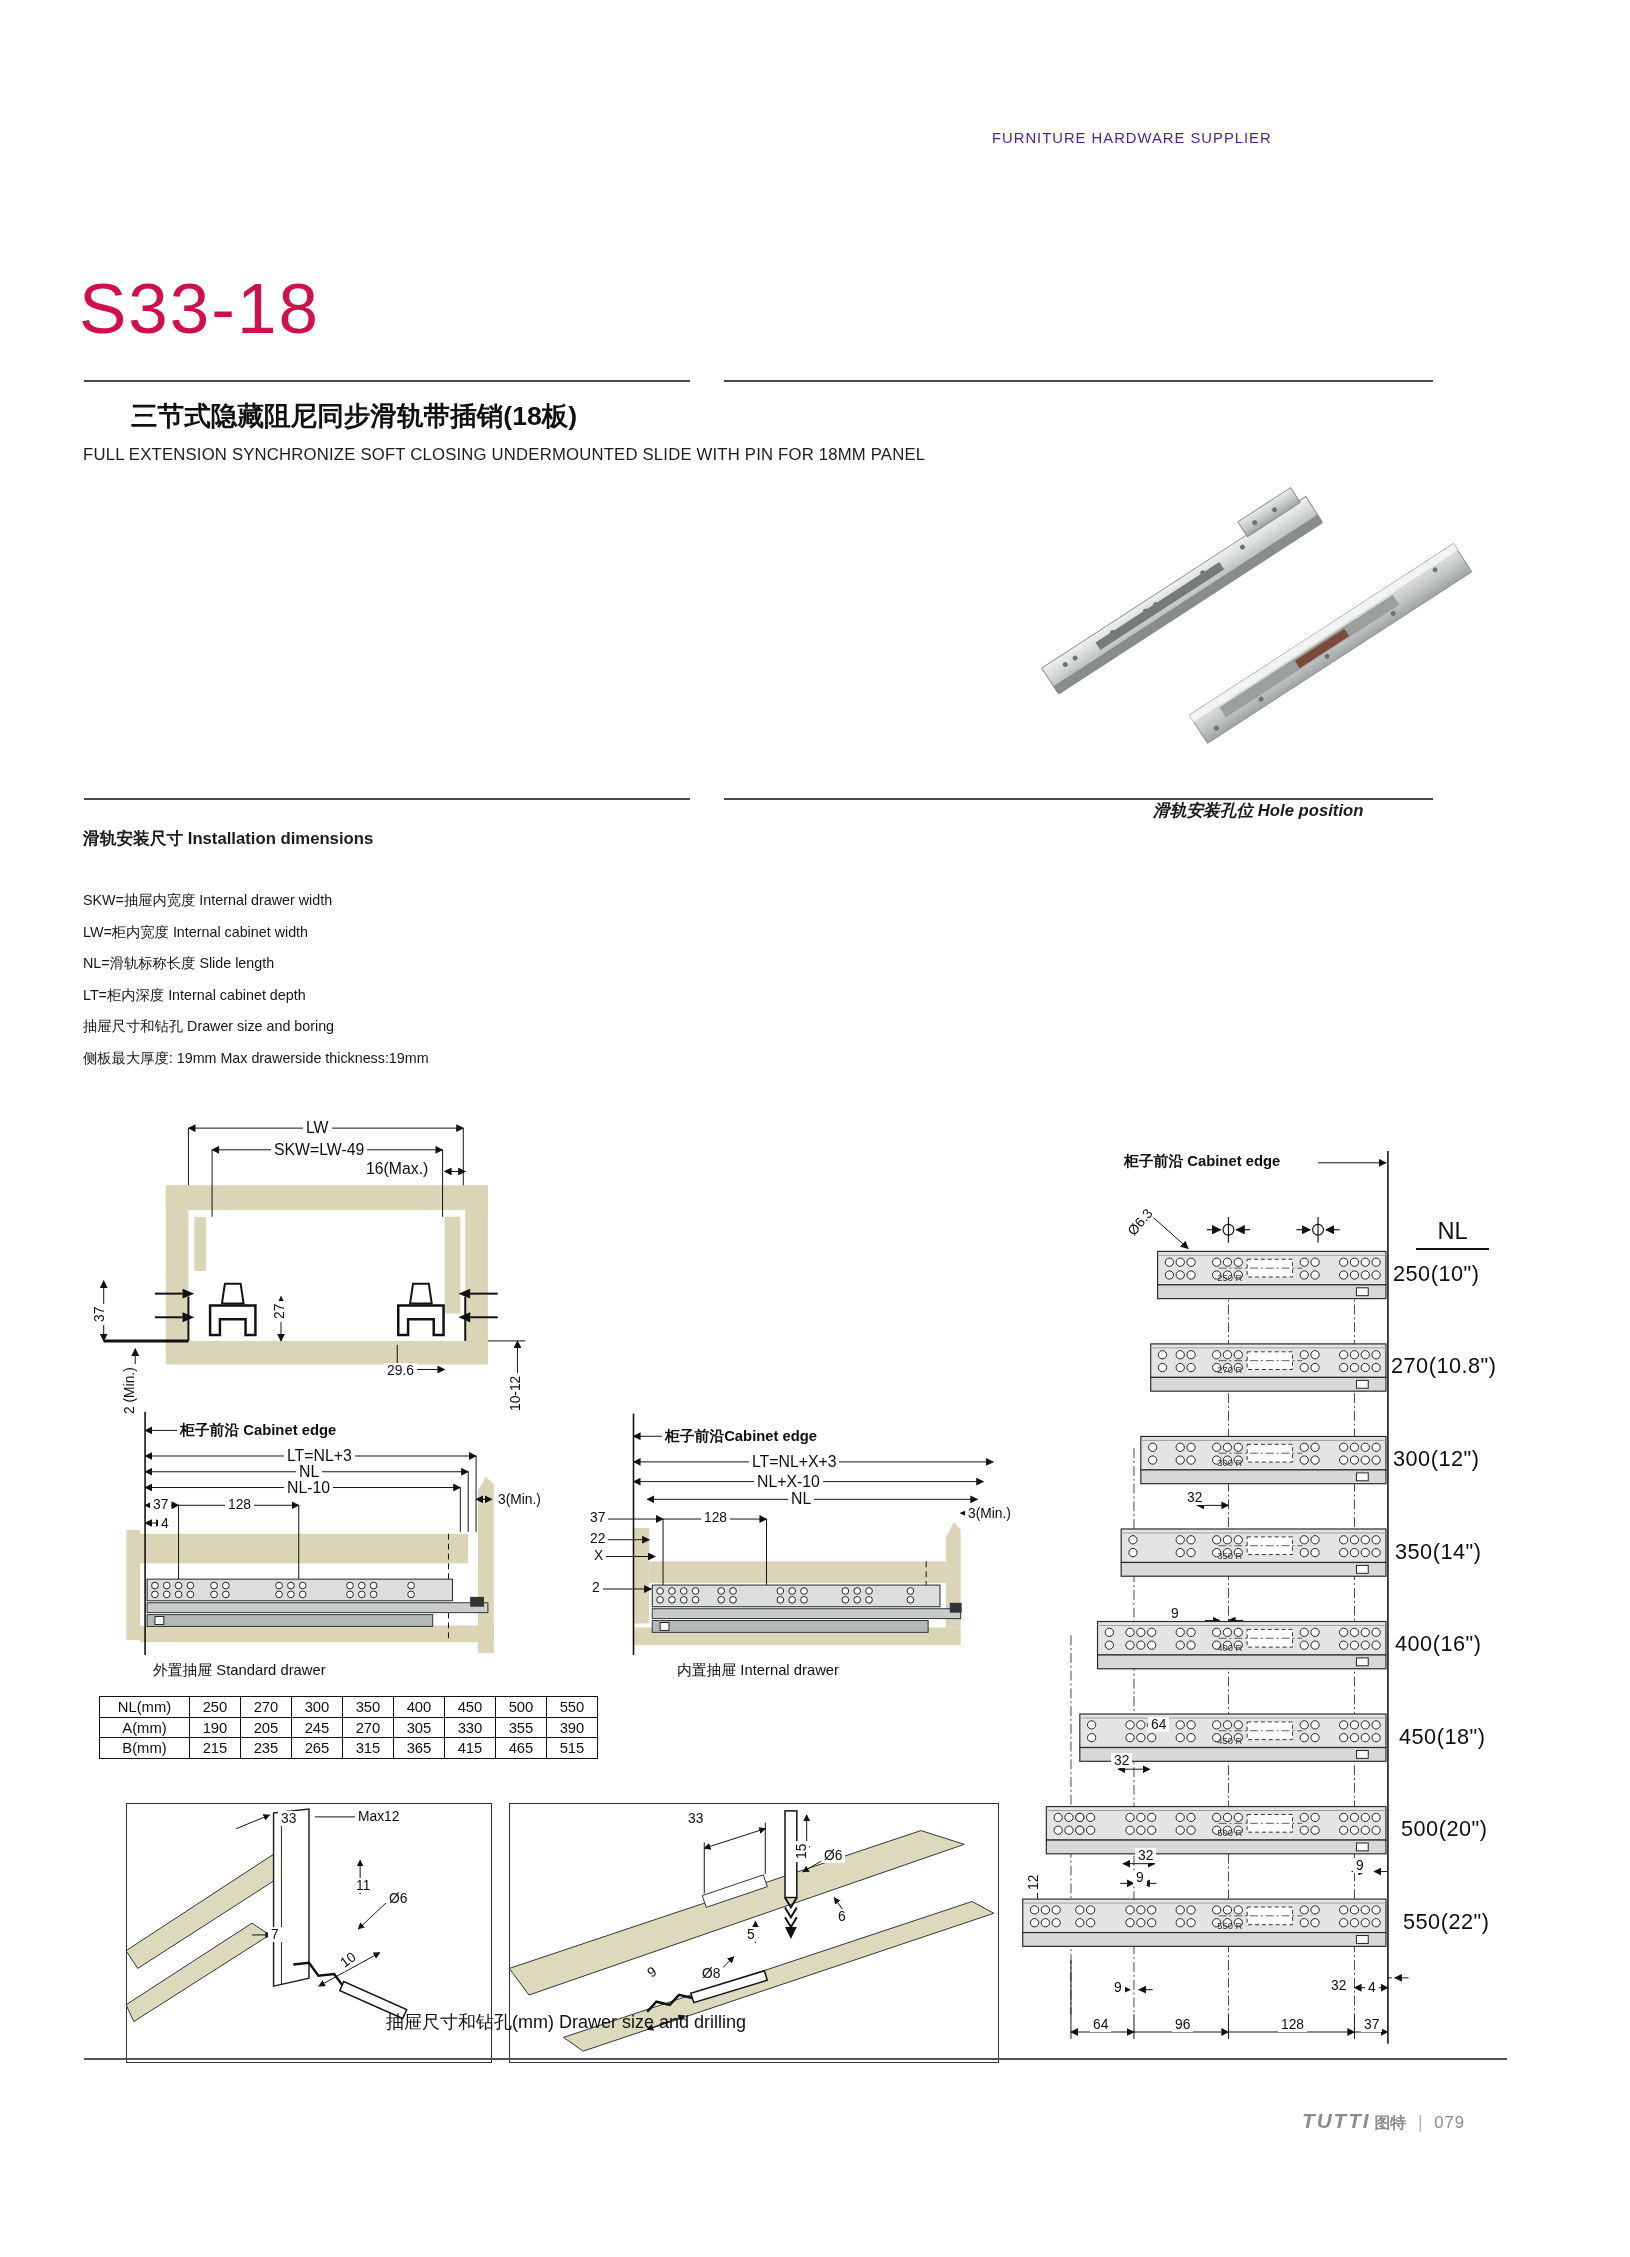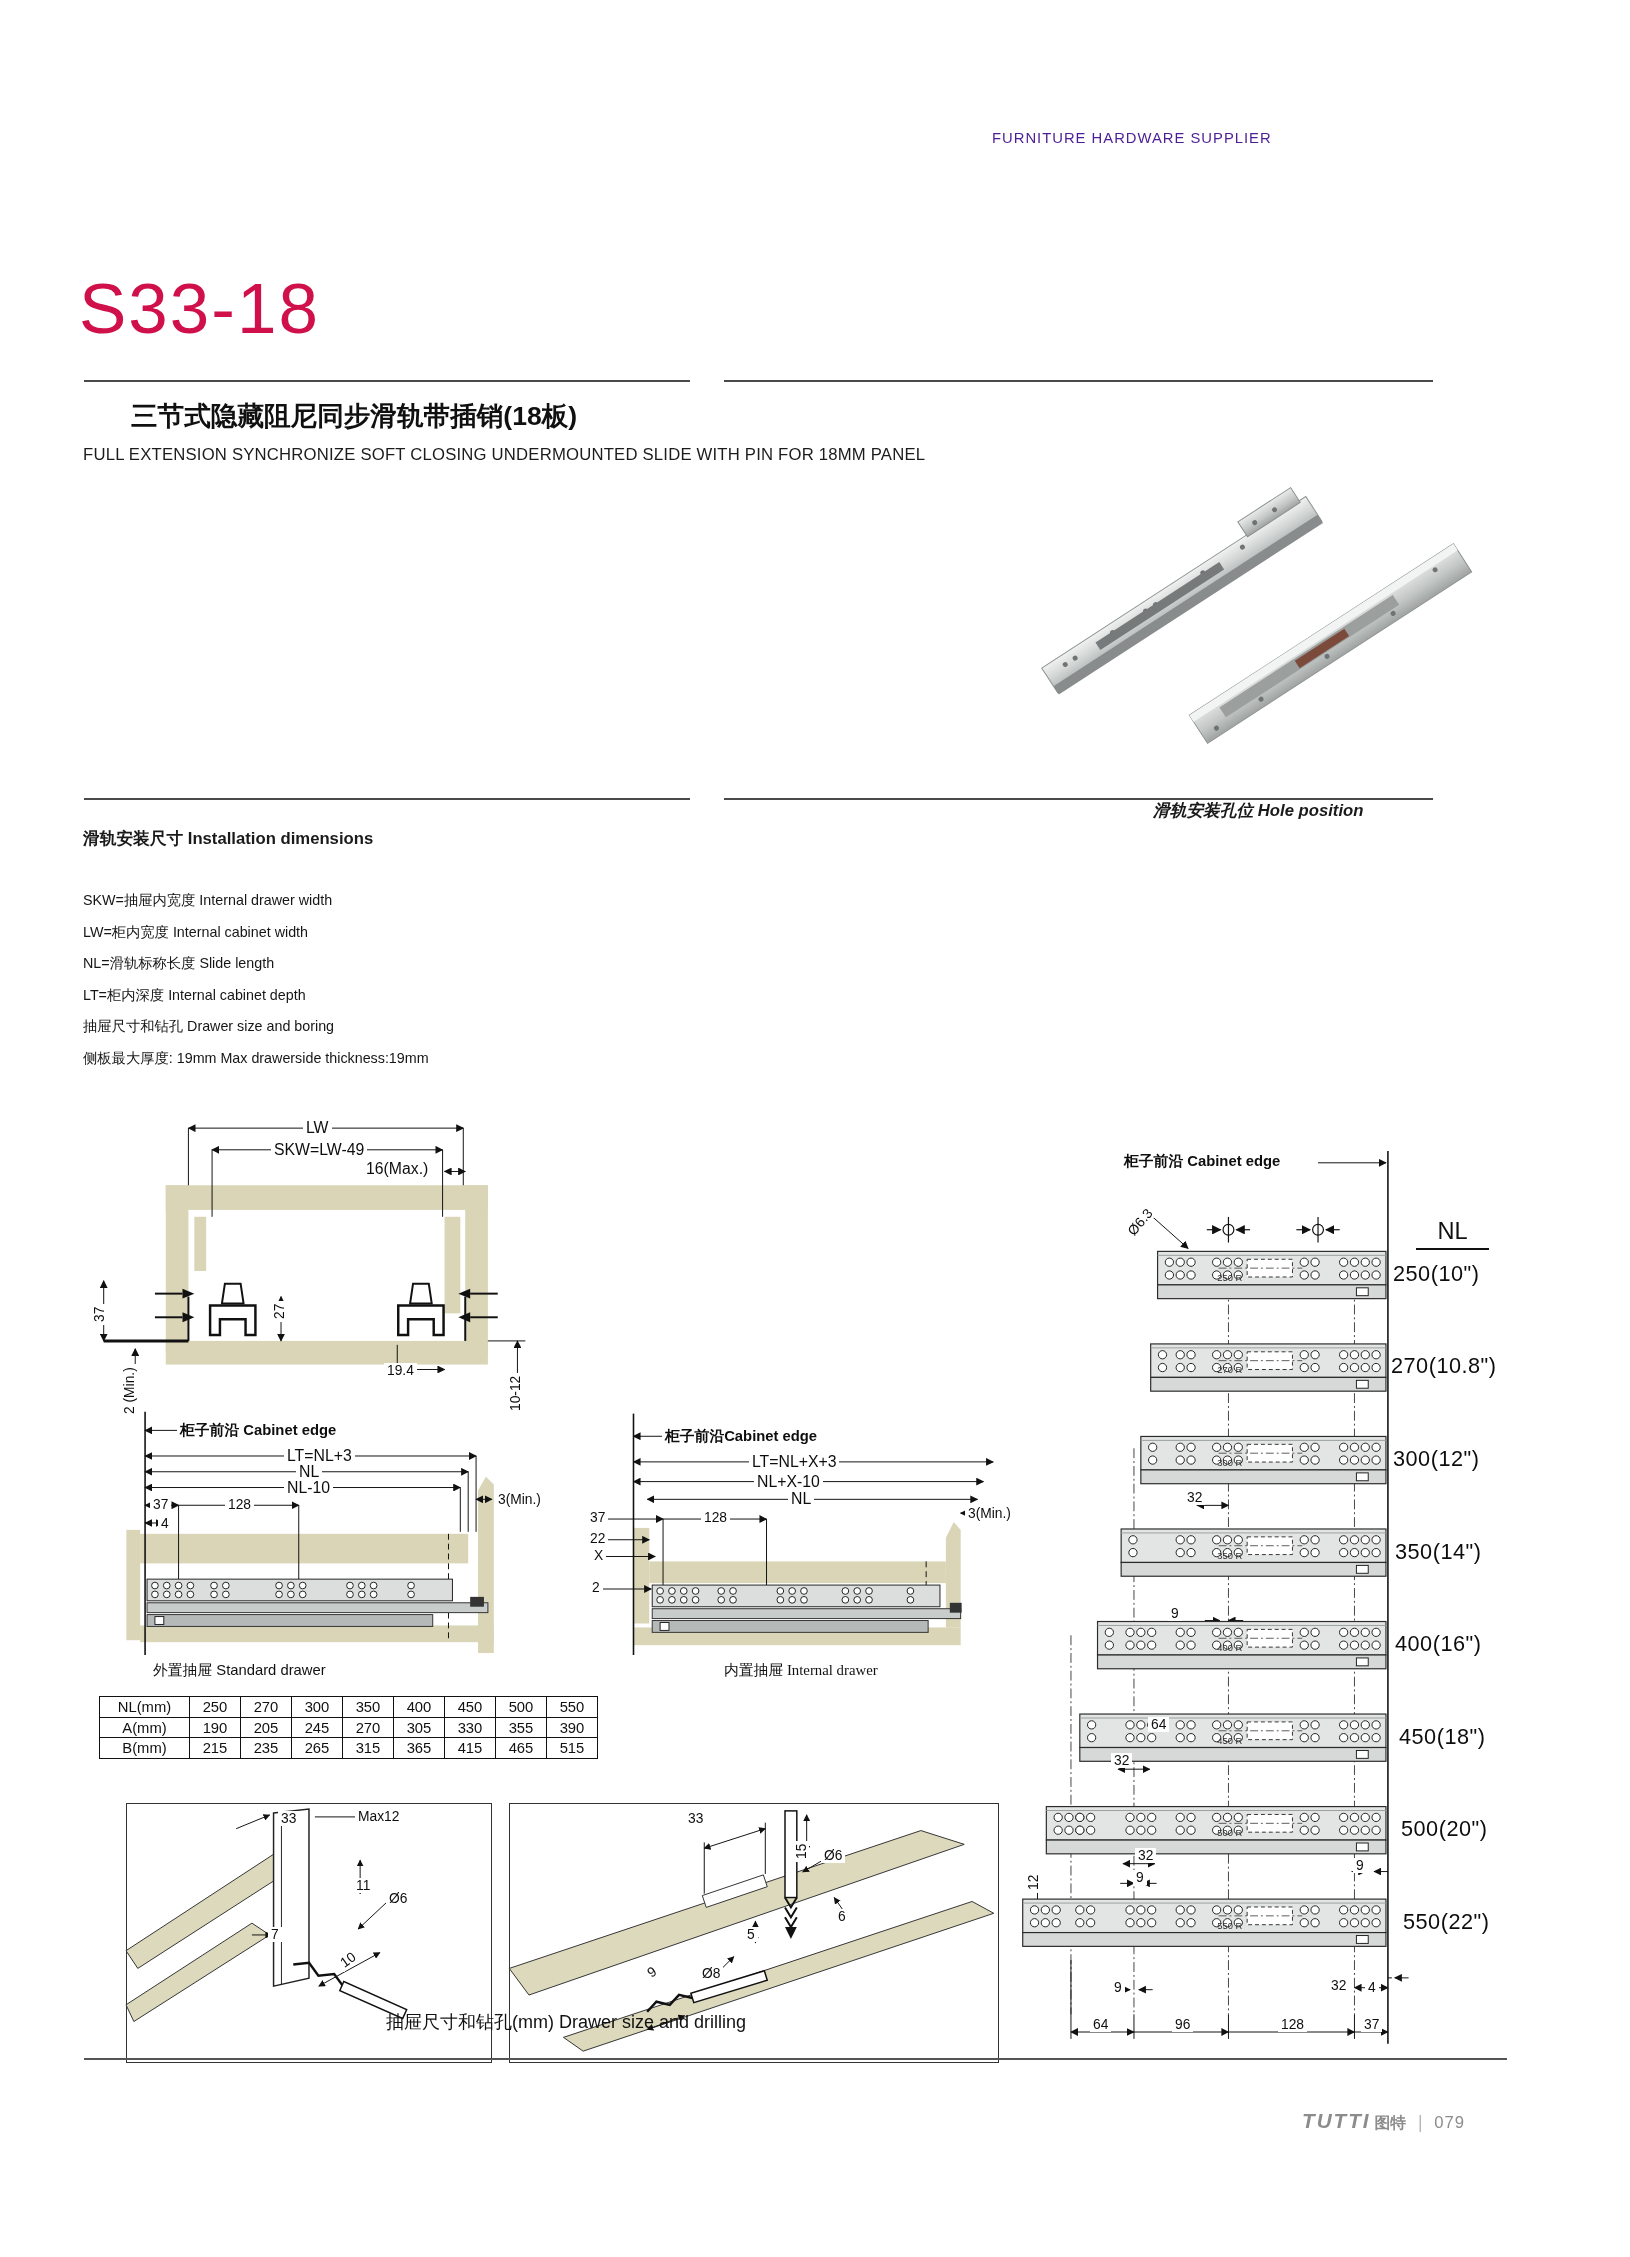--- a/index.html
+++ b/index.html
@@ -167,21 +167,21 @@
       <path d="M392,223 l-12,5 l12,5 z"></path>
         <path d="M392,247 l-12,5 l12,5 z"></path>
     </g>
   </svg>
   <span class="dim big" style="left:303px;top:1119px;">LW</span>
   <span class="dim big" style="left:271px;top:1141px;">SKW=LW-49</span>
   <span class="dim big" style="left:363px;top:1160px;">16(Max.)</span>
   <span class="dim rot" style="left:92px;top:1325px;">37</span>
   <span class="dim rot" style="left:122px;top:1417px;">2 (Min.)</span>
   <span class="dim rot" style="left:272px;top:1322px;">27</span>
-  <span class="dim" style="left:384px;top:1363px;">19.4</span>
+  <span class="dim" style="left:384px;top:1363px;">29.6</span>
   <span class="dim rot" style="left:508px;top:1414px;">10-12</span>
 
   <svg style="left:84px;top:1374px;" width="463" height="296" viewBox="0 0 470 300">
     <defs>
         <marker id="aB" viewBox="0 0 10 10" refX="9" refY="5" markerWidth="8" markerHeight="8" orient="auto-start-reverse">
           <path d="M0,0L10,5L0,10z" fill="#111"></path>
         </marker>
       </defs>
     <g fill="#d9d5b6">
       <rect x="43" y="158" width="14" height="112"></rect>
@@ -315,21 +315,21 @@
   <span class="dim bold" style="left:662px;top:1428px;">柜子前沿Cabinet edge</span>
   <span class="dim big" style="left:749px;top:1453px;">LT=NL+X+3</span>
   <span class="dim big" style="left:754px;top:1473px;">NL+X-10</span>
   <span class="dim big" style="left:788px;top:1490px;">NL</span>
   <span class="dim" style="left:587px;top:1510px;">37</span>
   <span class="dim" style="left:587px;top:1531px;">22</span>
   <span class="dim" style="left:591px;top:1548px;">X</span>
   <span class="dim" style="left:589px;top:1580px;">2</span>
   <span class="dim" style="left:701px;top:1510px;">128</span>
   <span class="dim" style="left:965px;top:1506px;">3(Min.)</span>
-  <span class="caption" style="left:724px;top:1661px;font-family:Liberation Serif, serif;">内置抽屉 Internal drawer</span>
+  <span class="caption" style="left:677px;top:1661px;">内置抽屉 Internal drawer</span>
 
   <table class="size">
     <tbody>
         <tr>
       <td class="lbl">NL(mm)</td>
       <td class="val">250</td>
       <td class="val">270</td>
       <td class="val">300</td>
       <td class="val">350</td>
       <td class="val">400</td>

